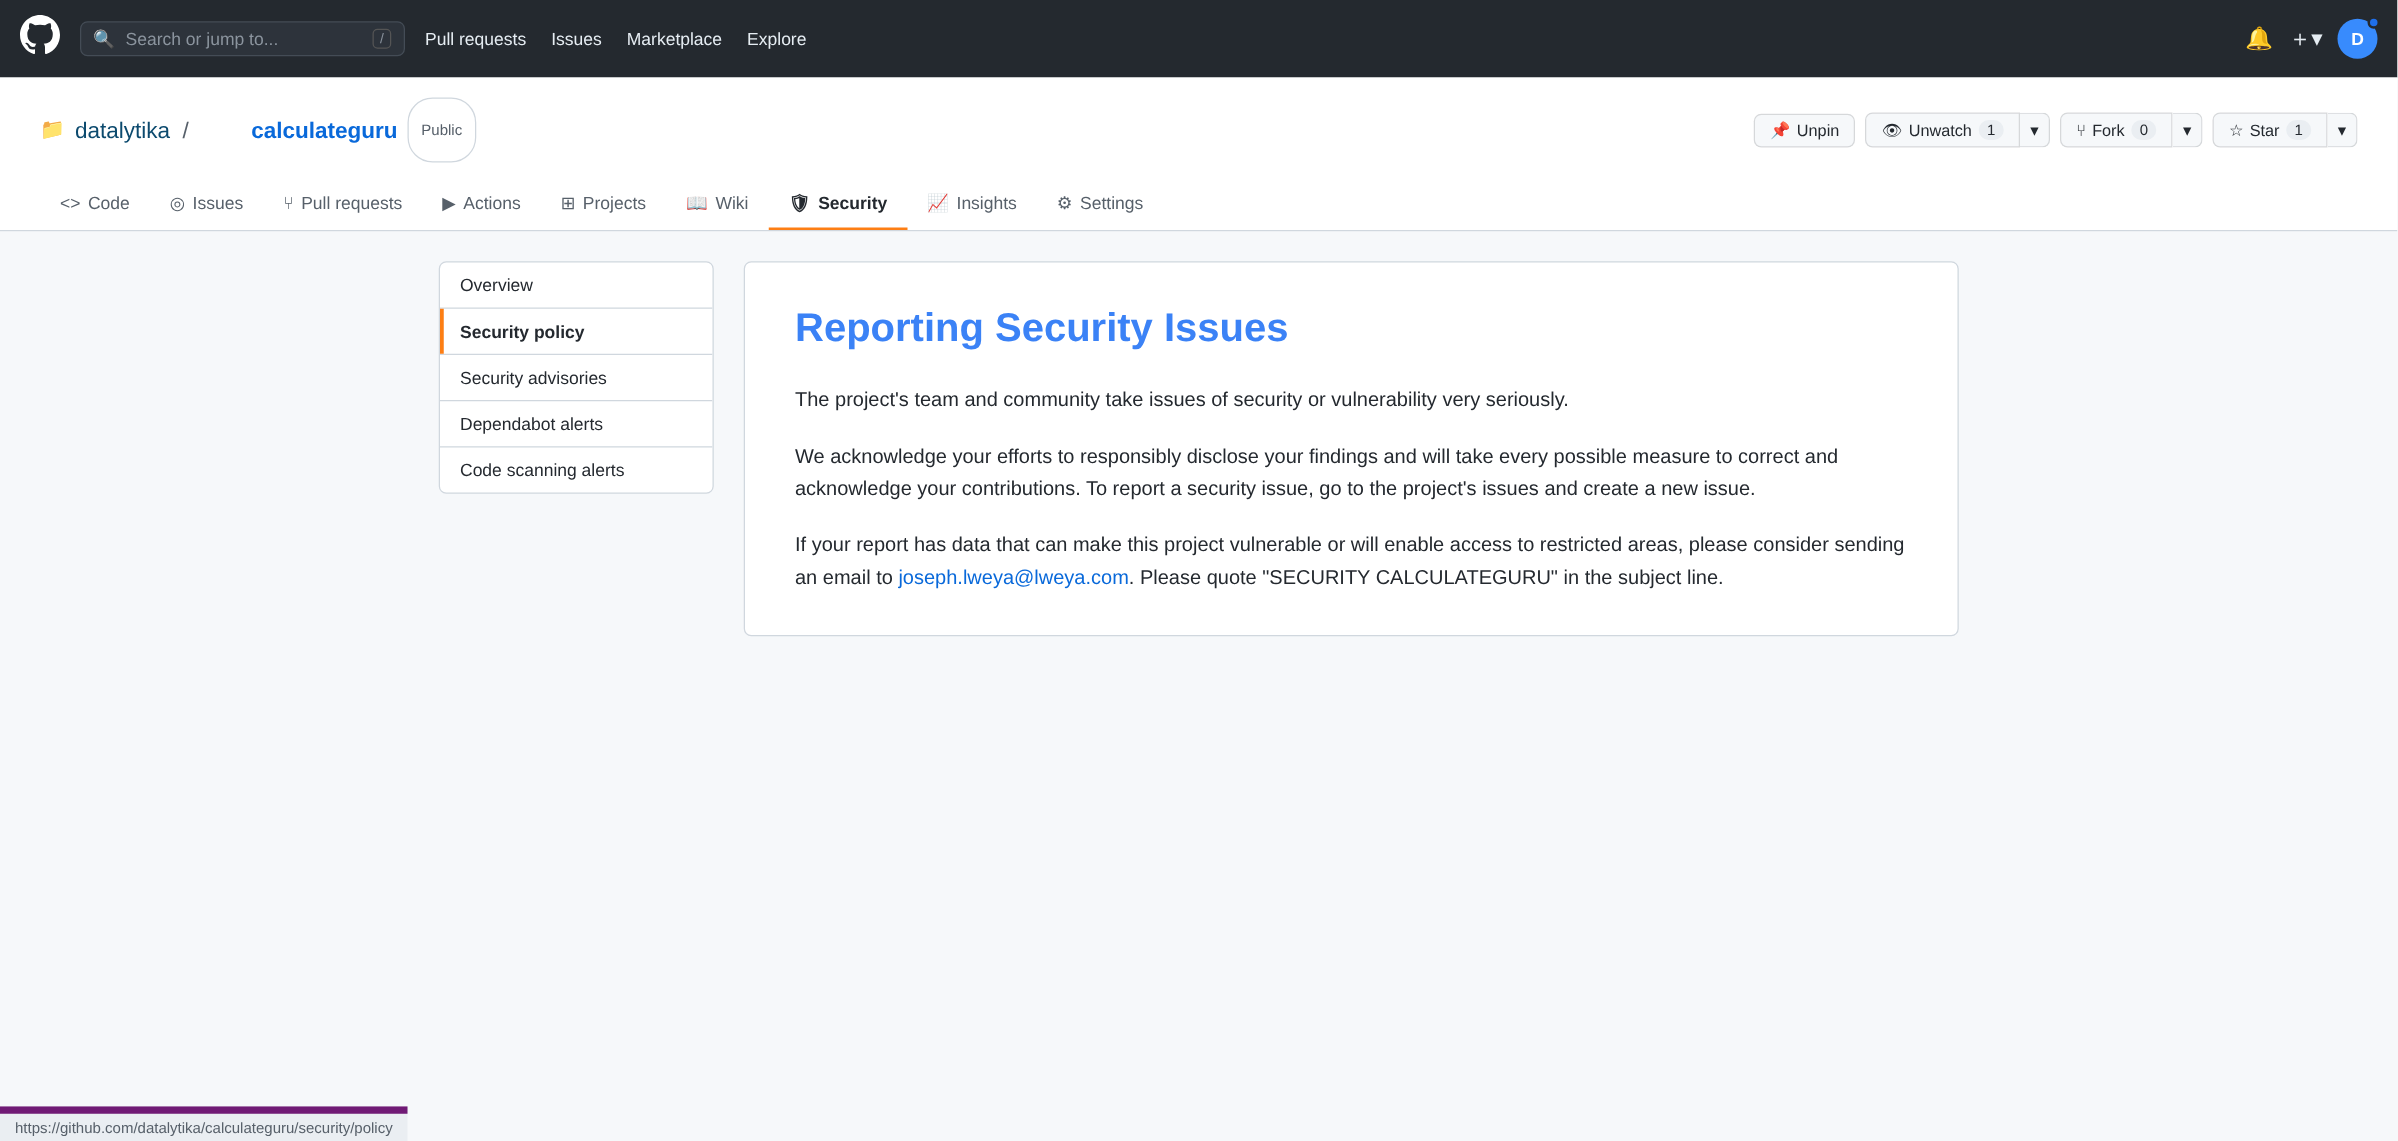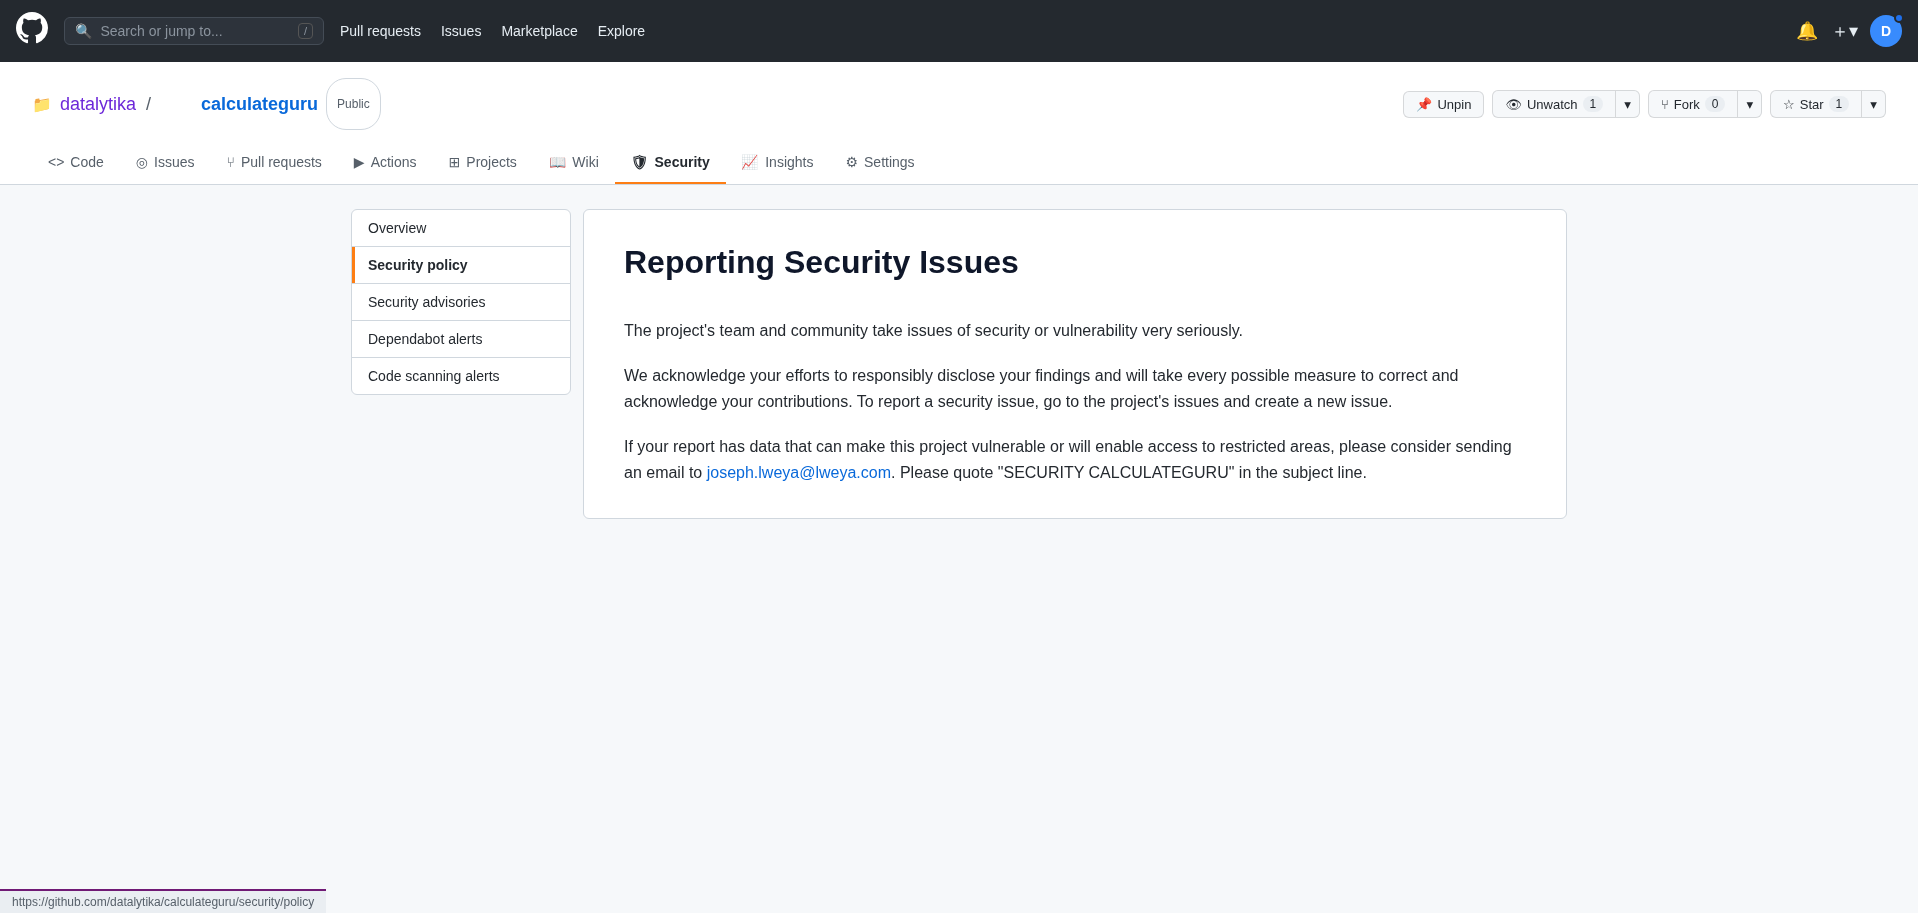--- a/index.html
+++ b/index.html
@@ -67,21 +67,21 @@
       border-bottom: 1px solid #d0d7de;
       padding: 16px 32px 0 32px;
     }
     .repo-title-row {
       display: flex;
       align-items: center;
       gap: 8px;
       margin-bottom: 12px;
     }
     .repo-icon { color: #57606a; font-size: 16px; }
-    .repo-owner { color: #6d28d9; font-size: 18px; font-weight: 400; text-decoration: none; }
+    .repo-owner { color: #0c4a6e; font-size: 18px; font-weight: 400; text-decoration: none; }
     .repo-sep { color: #57606a; font-size: 18px; margin: 0 2px; }
     .repo-name { color: #0969da; font-size: 18px; font-weight: 600; text-decoration: none; margin-left: 40px; }
     .badge-public {
       border: 1px solid #d0d7de;
       border-radius: 20px;
       padding: 18px 10px;
       font-size: 12px;
       color: #57606a;
       font-weight: 500;
     }
@@ -130,21 +130,21 @@
     }
     .tab-item.active { color: #24292f; border-bottom: 2px solid #fd7e14; font-weight: 600; }
     .tab-icon { font-size: 14px; }
 
     
     .main-content {
       max-width: 1280px;
       margin: 0 auto;
       padding: 24px 32px;
       display: flex;
-      gap: 12px;
+      gap: 24px;
     }
 
     
     .sidebar {
       width: 220px;
       flex-shrink: 0;
     }
     .sidebar-nav {
       background: white;
       border: 1px solid #d0d7de;
@@ -198,41 +198,41 @@
       color: #57606a;
       cursor: pointer;
       font-size: 16px;
     }
     .content-body {
       padding: 32px 40px;
     }
     .content-body h1 {
       font-size: 32px;
       font-weight: 700;
-      color: #0f172a;
-      margin-bottom: 34px;
+      color: #3b82f6;
+      margin-bottom: 24px;
       line-height: 1.3;
     }
     .content-body p {
       font-size: 16px;
       color: #24292f;
       line-height: 1.6;
       margin-bottom: 20px;
       margin-top: 20px;
     }
     .content-body p:last-child { margin-bottom: 0; }
     .content-body a { color: #0969da; text-decoration: none; }
 
     
     .status-bar {
       position: fixed;
       bottom: 0;
       left: 0;
       background: #eaeef2;
-      border-top: 2px solid #701a75;
+      border-top: 6px solid #701a75;
       padding: 4px 12px;
       font-size: 12px;
       color: #57606a;
     }
 
     
     .btn-group {
       display: flex;
       align-items: stretch;
     }

